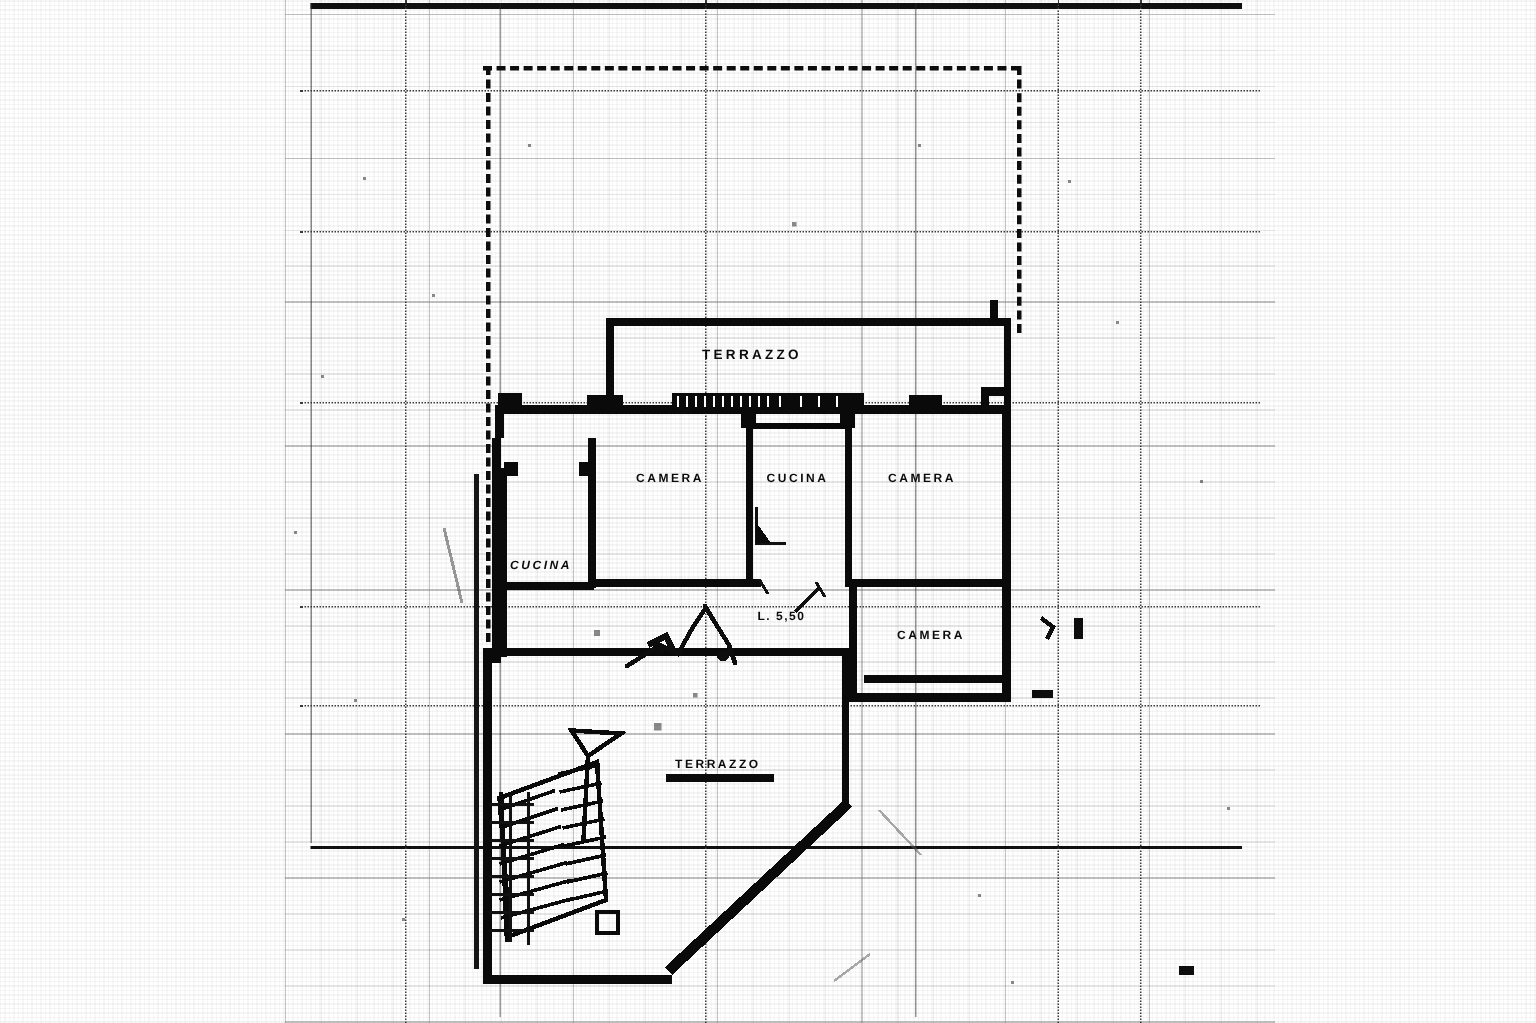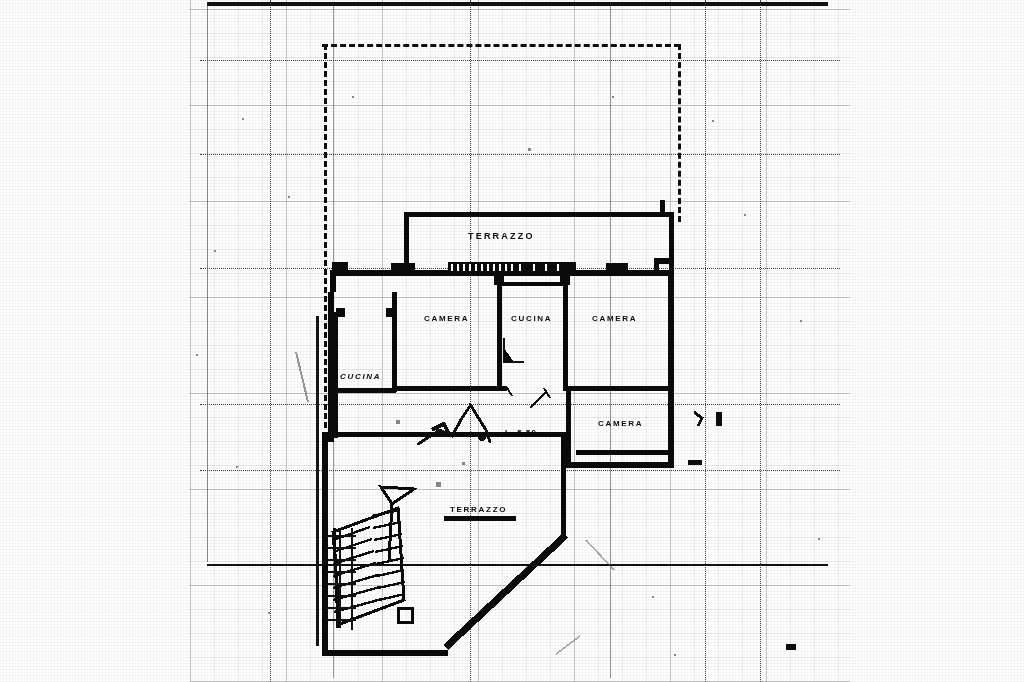--- a/index.html
+++ b/index.html
@@ -253,21 +253,21 @@
   <div class="lbl md" style="left:511px; top:314px;">CUCINA</div>
 
   <div class="lbl md" style="left:592px; top:314px;">CAMERA</div>
 
   <div class="lbl md" style="left:340px; top:372px;font-style:italic;">CUCINA</div>
 
   <div class="lbl md" style="left:598px; top:419px;">CAMERA</div>
 
   <div class="lbl md" style="left:450px; top:505px;">TERRAZZO</div>
 
-  <div class="lbl md" style="left:494px; top:428px; letter-spacing:1px;padding-left:11px;">L. 5,50</div>
+  <div class="lbl md" style="left:494px; top:406px; letter-spacing:1px;padding-left:11px;">L. 5,50</div>
 
   <svg class="speckle" viewBox="0 0 1024 682">
     <g fill="#2b2b2b">
       <rect x="242" y="118" width="2" height="2"></rect>
       <rect x="288" y="196" width="2" height="2"></rect>
       <rect x="352" y="96" width="2" height="2"></rect>
       <rect x="528" y="148" width="3" height="3"></rect>
       <rect x="612" y="96" width="2" height="2"></rect>
       <rect x="744" y="214" width="2" height="2"></rect>
       <rect x="800" y="320" width="2" height="2"></rect>

